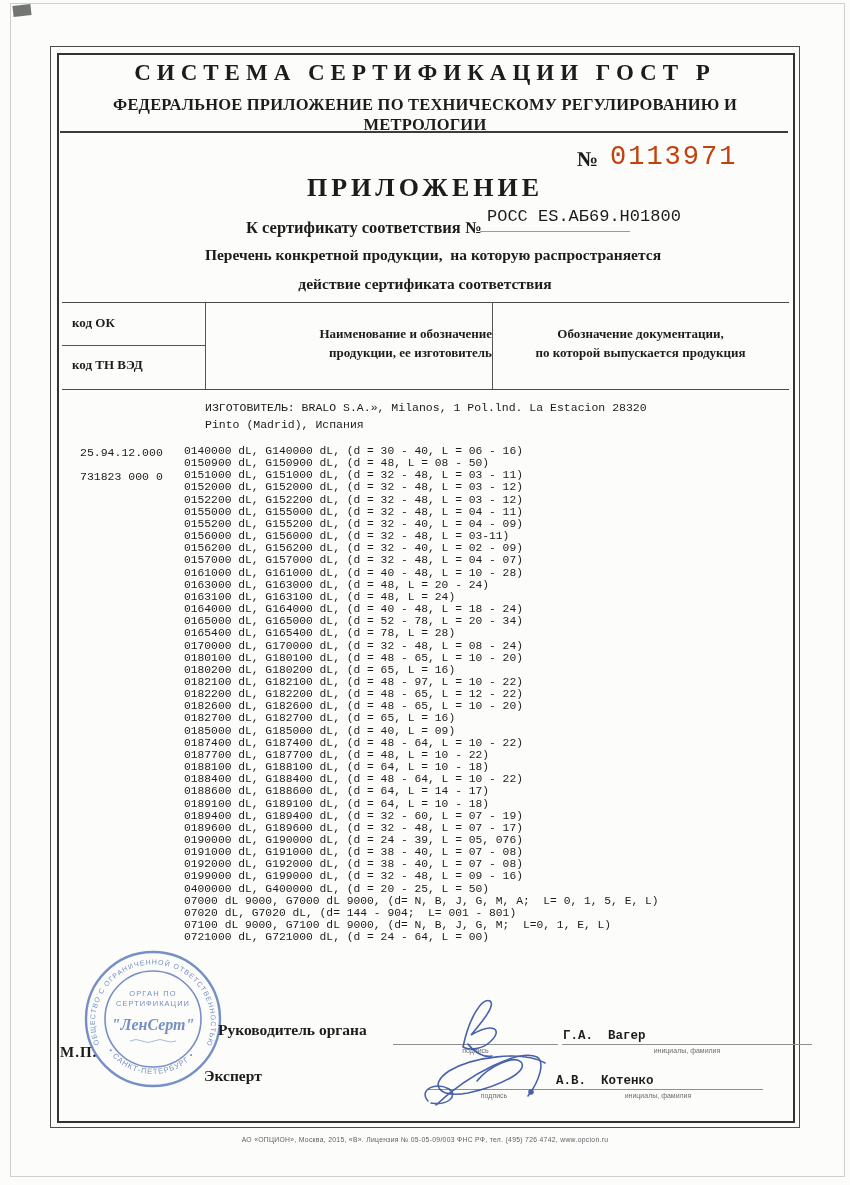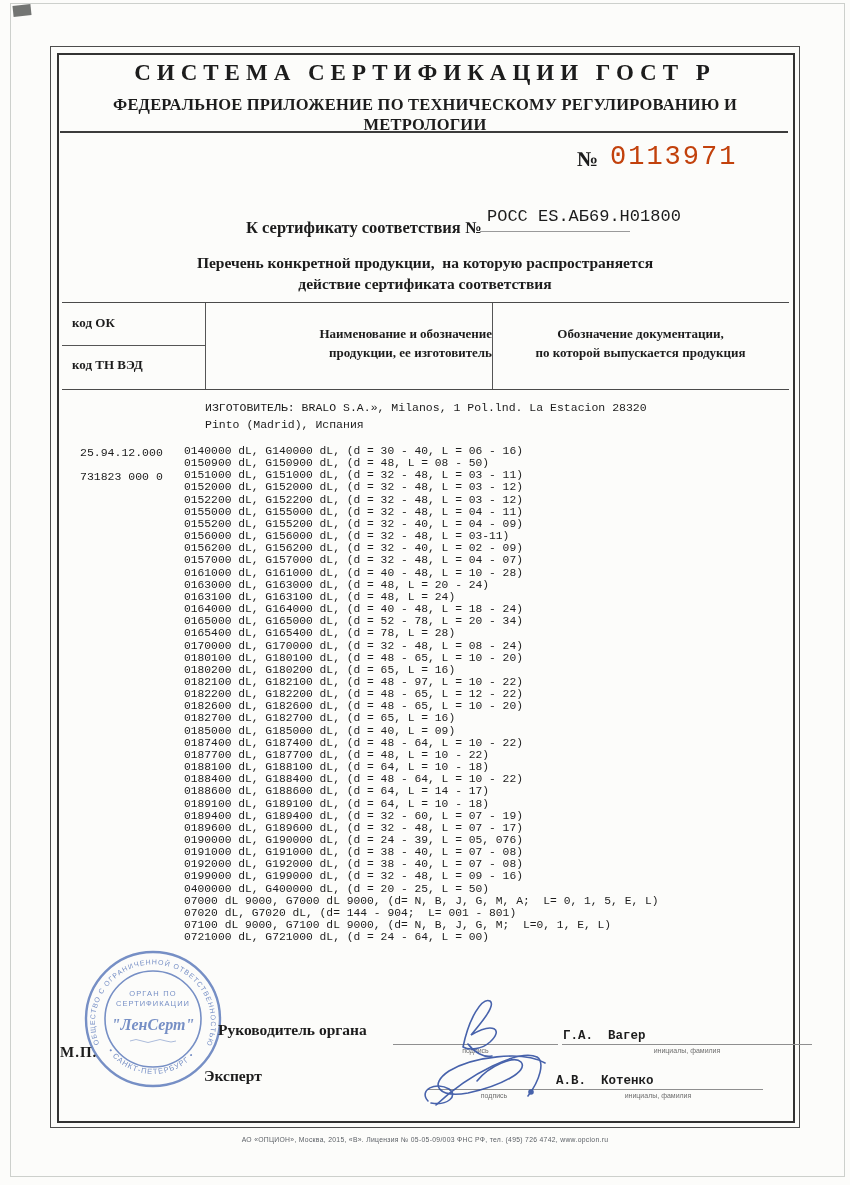--- a/index.html
+++ b/index.html
@@ -16,21 +16,21 @@
   .centered{left:60px;width:730px;text-align:center;}
   .t1{top:60px;font-size:23px;font-weight:bold;letter-spacing:6px;}
   .t2{top:95px;font-size:16.5px;font-weight:bold;letter-spacing:0.2px;}
   .num-label{left:577px;top:147px;font-size:21px;font-weight:bold;}
   .num-value{left:610px;top:142px;font-family:"Liberation Mono",monospace;font-size:27px;
              font-weight:500;letter-spacing:2px;}
   .doc-title{top:173px;font-size:26px;font-weight:bold;letter-spacing:4px;}
   .cert-label{left:246px;top:218px;font-size:16.5px;font-weight:bold;}
   .cert-number{left:487px;top:207px;font-family:"Liberation Mono",monospace;font-size:17px;text-align:center;}
   .cert-underline{left:480px;top:231px;width:150px;border-top:1px solid #9a9a9a;}
-  .sub1{top:254px;font-size:15.5px;font-weight:bold;white-space:pre;}
+  .sub1{top:246px;font-size:15.5px;font-weight:bold;white-space:pre;padding-left:8px;}
   .sub2{top:275px;font-size:15.5px;font-weight:bold;}
   
   .tbl{left:62px;top:302px;width:727px;height:86px;border-top:1.5px solid #4a4a4a;border-bottom:1.5px solid #4a4a4a;}
   .tbl .v1{position:absolute;left:143px;top:0;height:86px;border-left:1px solid #555;}
   .tbl .v2{position:absolute;left:430px;top:0;height:86px;border-left:1px solid #555;}
   .tbl .h1{position:absolute;left:0;top:42px;width:143px;border-top:1px solid #555;}
   .th{position:absolute;font-size:13px;font-weight:bold;}
   .c1a{left:10px;top:12px;}
   .c1b{left:10px;top:54px;}
   .c2{left:143px;top:21px;width:287px;text-align:right;line-height:19px;}
@@ -75,20 +75,21 @@
   <div class="abs outer-border"></div>
   <div class="abs inner-border"></div>
   <div class="abs header-rule"></div>
 
   <div class="abs centered t1">СИСТЕМА СЕРТИФИКАЦИИ ГОСТ Р</div>
   <div class="abs centered t2">ФЕДЕРАЛЬНОЕ ПРИЛОЖЕНИЕ ПО ТЕХНИЧЕСКОМУ РЕГУЛИРОВАНИЮ И МЕТРОЛОГИИ</div>
 
   <div class="abs num-label">№</div>
   <div class="abs num-value" style="color:#c2410c;">0113971</div>
 
+  <div class="abs centered doc-title">ПРИЛОЖЕНИЕ</div>
 
   <div class="abs cert-label">К сертификату соответствия №</div>
   <div class="abs cert-number mono">РОСС ES.АБ69.Н01800</div>
   <div class="abs cert-underline"></div>
 
   <div class="abs centered sub1">Перечень конкретной продукции,  на которую распространяется</div>
   <div class="abs centered sub2">действие сертификата соответствия</div>
 
   <div class="abs tbl">
     <div class="v1"></div>

